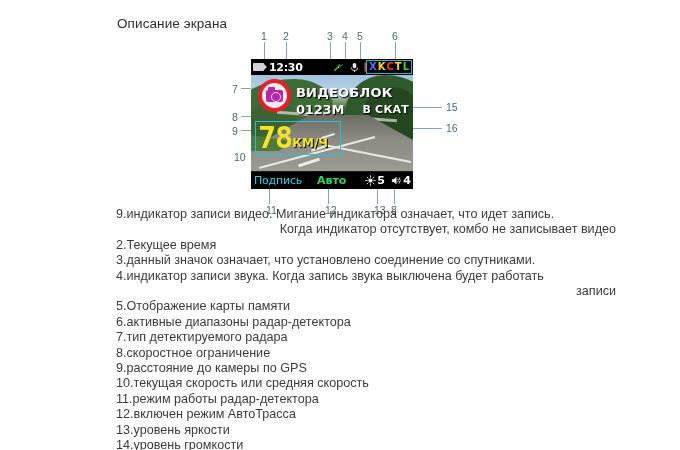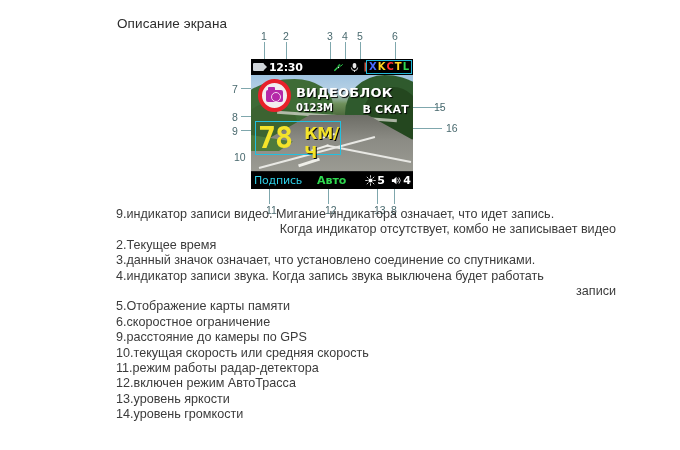--- a/index.html
+++ b/index.html
@@ -221,21 +221,21 @@
   #videoblock {
     position:absolute; left:45px; top:26px;
     font-size:13px; font-weight:bold;
     color:#ffffff;
     font-family:"DejaVu Sans", sans-serif;
     text-shadow:1px 1px 1px #000;
     letter-spacing:0.2px;
   }
   #distance {
     position:absolute; left:45px; top:43px;
-    font-size:10px; font-weight:bold;
+    font-size:13px; font-weight:bold;
     color:#ffffff;
     font-family:"DejaVu Sans", sans-serif;
     text-shadow:1px 1px 1px #000;
     letter-spacing:-0.2px;
     text-align:center;
   }
   #vspinu {
     position:absolute; right:4px; top:44px;
     font-size:11px; font-weight:bold;
     color:#ffffff;
@@ -252,25 +252,25 @@
   #speed-value {
     font-size:30px;
     font-weight:bold;
     color:#f4e32a;
     font-family:"DejaVu Sans Mono", monospace;
     line-height:1;
     margin-left:2px;
     letter-spacing:-1px;
   }
   #speed-unit {
-    font-size:16px;
+    font-size:12px;
     font-weight:bold;
     color:#f4e32a;
     font-family:"DejaVu Sans", sans-serif;
-    margin-left:12px;
+    margin-left:0;
     margin-top:9px;
     text-shadow:1px 1px 0 #000;
   }
 
   
   #bottombar {
     position:absolute; left:0; bottom:0;
     width:100%; height:18px;
     background:#000;
     display:flex; align-items:center;
@@ -346,21 +346,21 @@
 <div class="callout-num" style="left:327px; top:31px;">3</div>
 <div class="callout-num" style="left:342px; top:31px;">4</div>
 <div class="callout-num" style="left:357px; top:31px;">5</div>
 <div class="callout-num" style="left:392px; top:31px;">6</div>
 
 <div class="callout-num" style="left:232px; top:84px;">7</div>
 <div class="callout-num" style="left:232px; top:112px;">8</div>
 <div class="callout-num" style="left:232px; top:126px;">9</div>
 <div class="callout-num" style="left:234px; top:152px;">10</div>
 
-<div class="callout-num" style="left:434px; top:102px;">15</div>
+<div class="callout-num" style="left:446px; top:102px;">15</div>
 <div class="callout-num" style="left:446px; top:123px;">16</div>
 
 <div class="callout-num" style="left:266px; top:205px;text-align:right;">11</div>
 <div class="callout-num" style="left:325px; top:205px;">12</div>
 <div class="callout-num" style="left:374px; top:205px;">13</div>
 <div class="callout-num" style="left:391px; top:205px;">8</div>
 
 <div id="device">
 
   <div id="video">
@@ -461,21 +461,23 @@
 </div>
 
 <div id="desc">
   <div class="line">9.индикатор записи видео. Мигание индикатора означает, что идет запись.</div>
   <div class="line cont">Когда индикатор отсутствует, комбо не записывает видео</div>
   <div class="line">2.Текущее время</div>
   <div class="line">3.данный значок означает, что установлено соединение со спутниками.</div>
   <div class="line">4.индикатор записи звука. Когда запись звука выключена будет работать</div>
   <div class="line cont">записи</div>
   <div class="line">5.Отображение карты памяти</div>
-  <div class="line">6.скоростное ограничение</div>
+  <div class="line">6.активные диапазоны радар-детектора</div>
+  <div class="line">7.тип детектируемого радара</div>
+  <div class="line">8.скоростное ограничение</div>
   <div class="line">9.расстояние до камеры по GPS</div>
   <div class="line">10.текущая скорость или средняя скорость</div>
   <div class="line">11.режим работы радар-детектора</div>
   <div class="line">12.включен режим АвтоТрасса</div>
   <div class="line">13.уровень яркости</div>
   <div class="line">14.уровень громкости</div>
 
 </div>
 
 </body></html>

